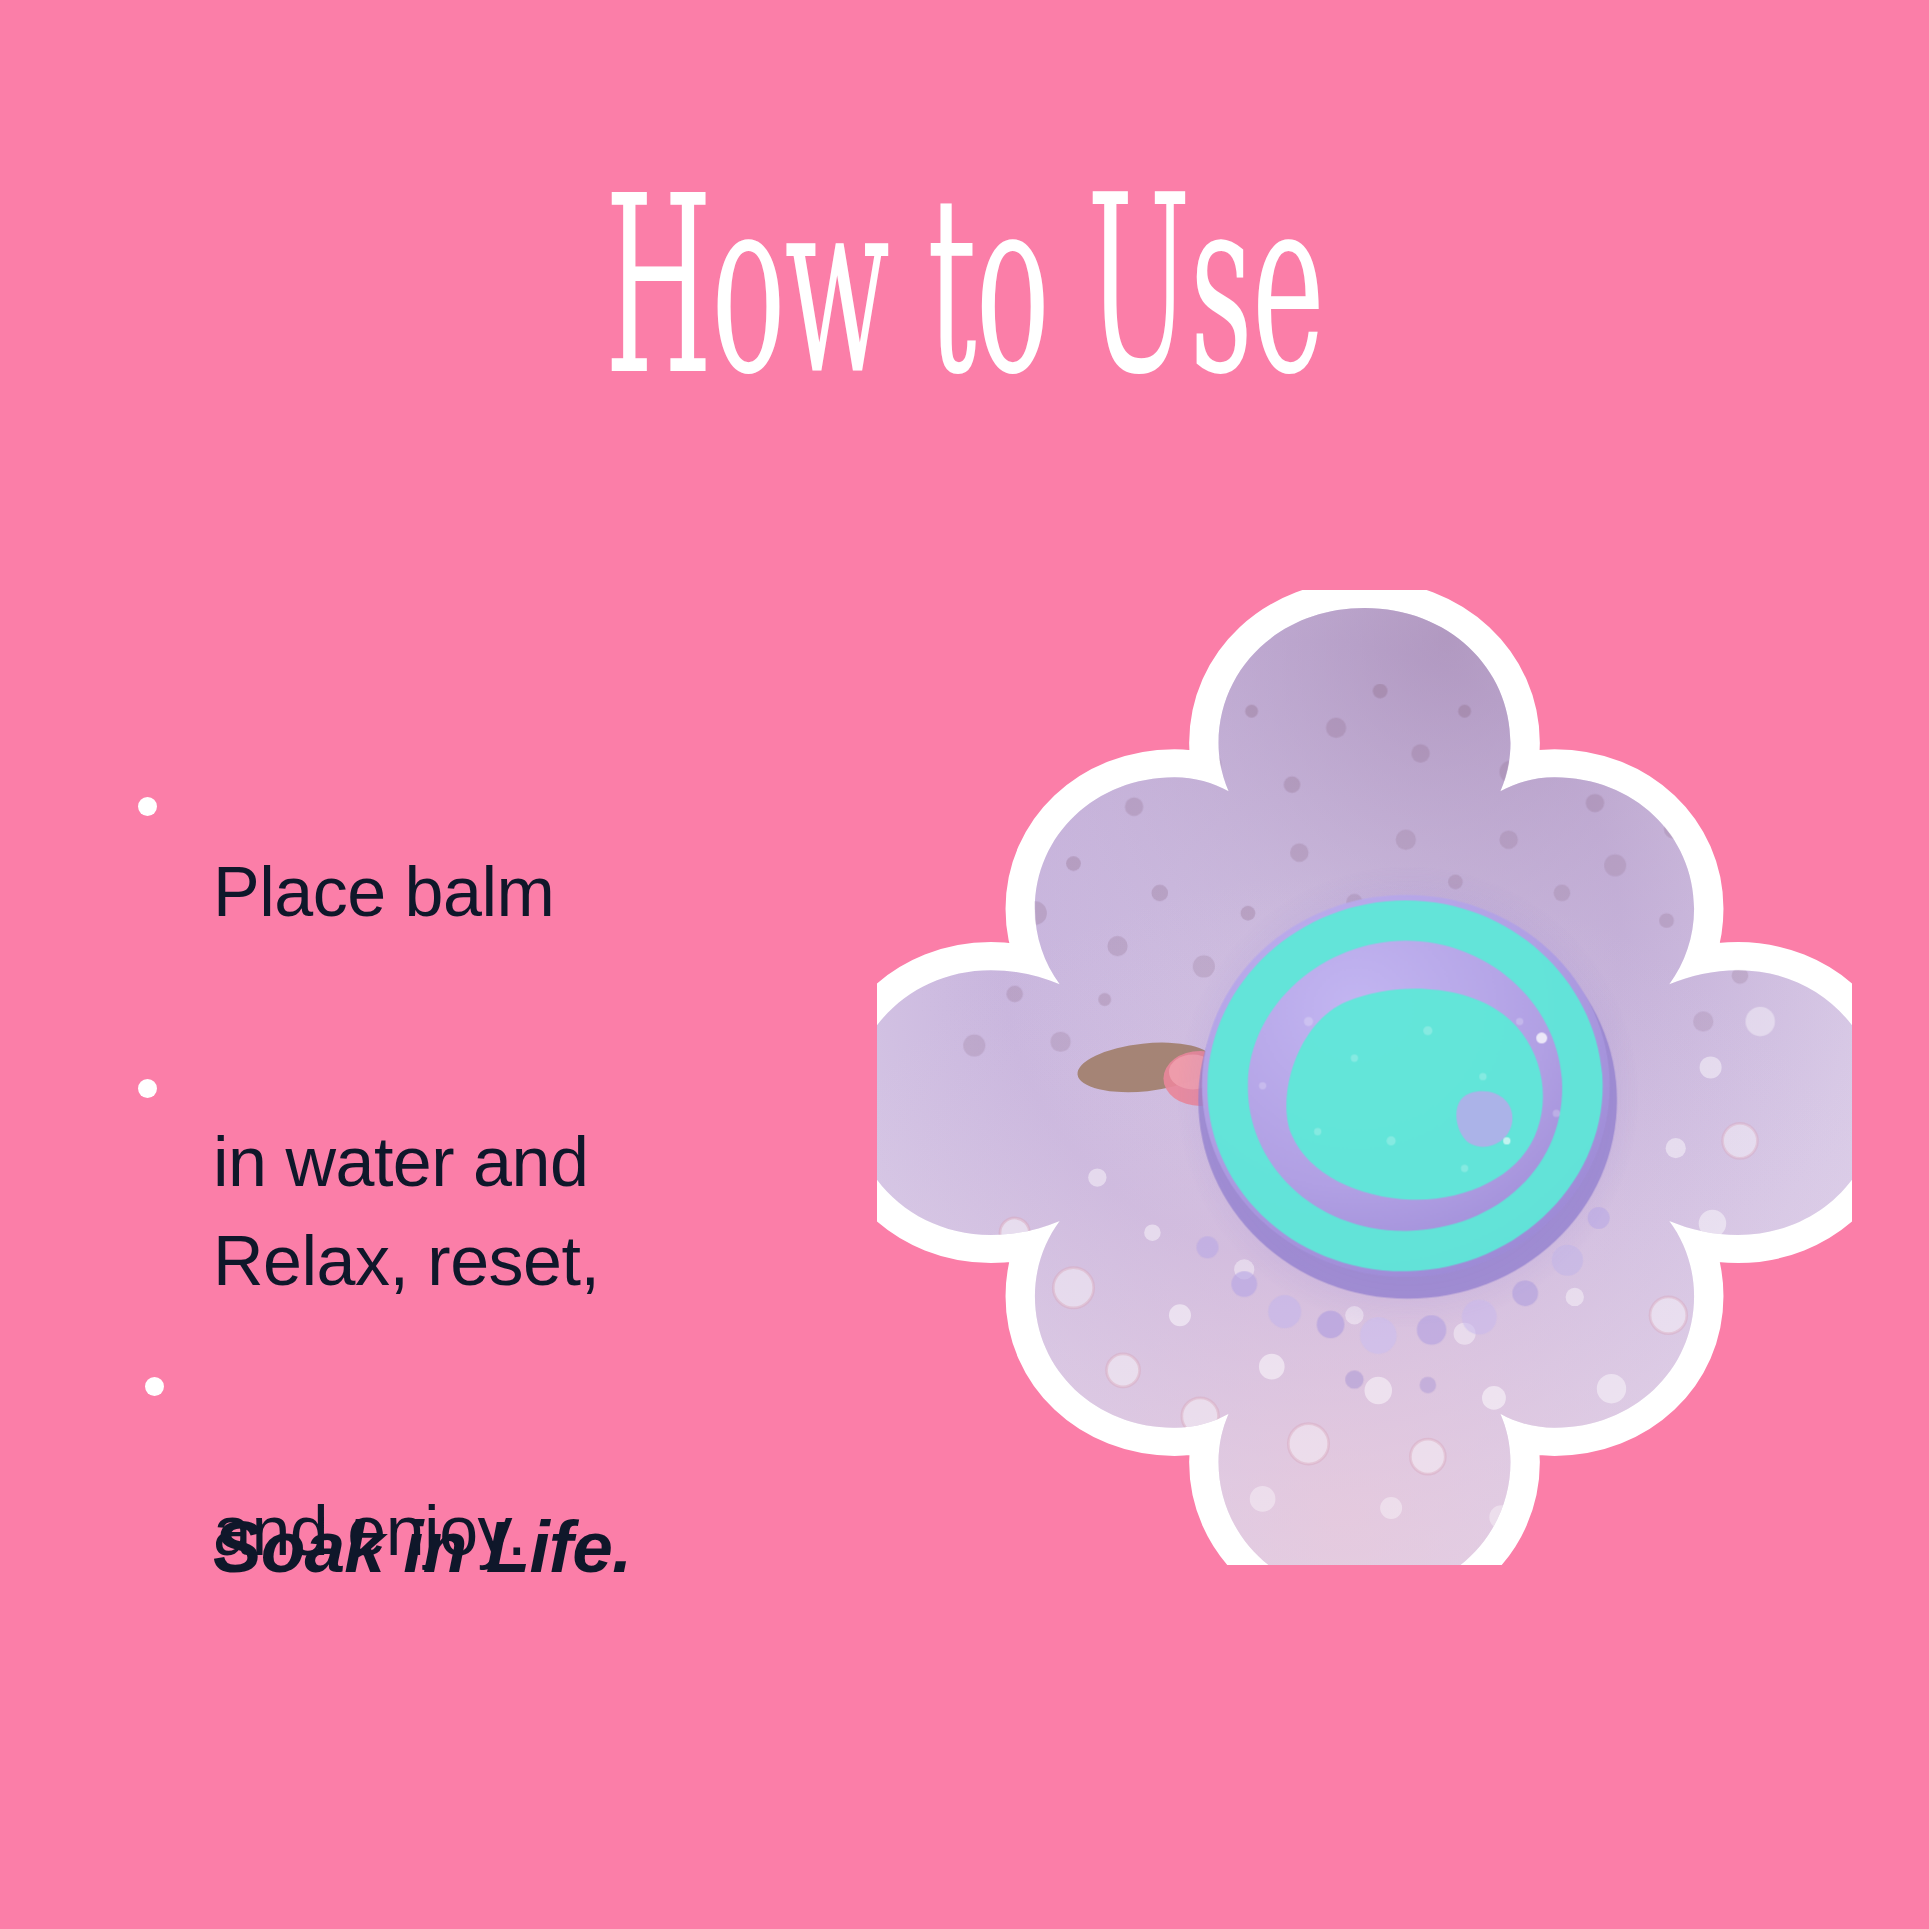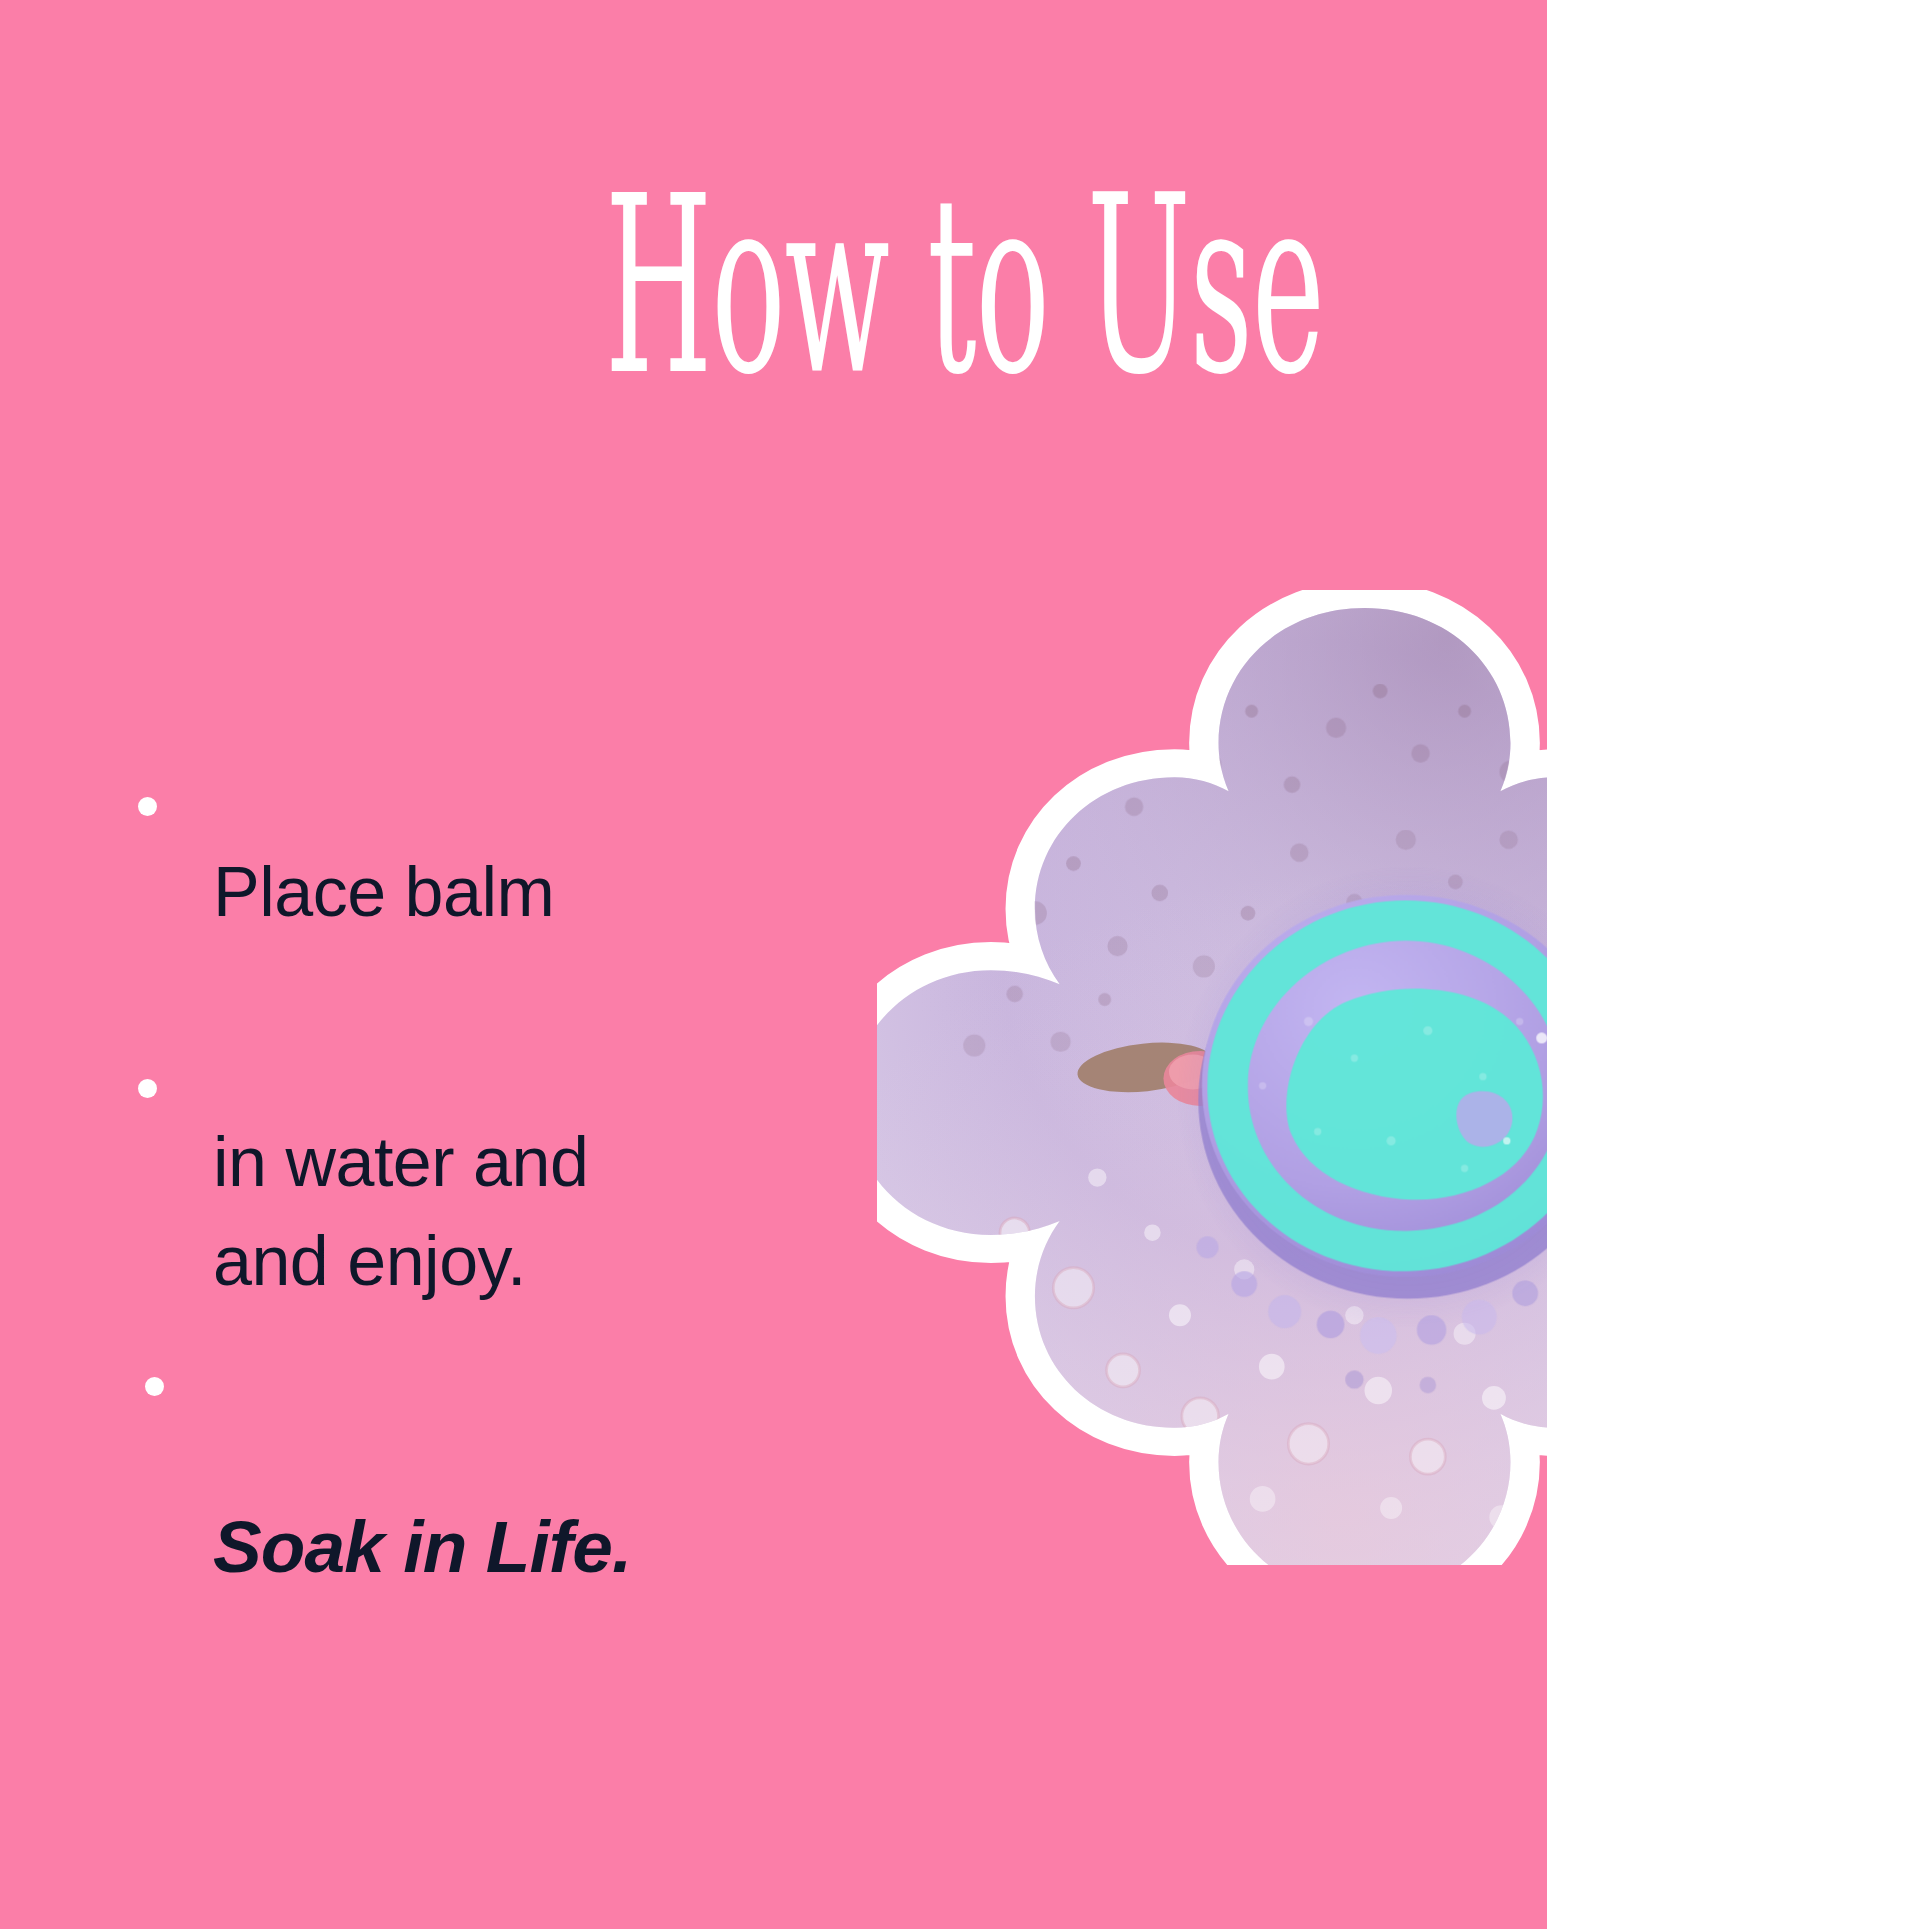--- a/index.html
+++ b/index.html
@@ -4,21 +4,21 @@
 <title>How to Use</title>
 <style>
   html,body{margin:0;padding:0;}
   body{
     width:1929px;height:1929px;
     overflow:hidden;
     font-family:"Liberation Sans", sans-serif;
   }
   #canvas{
     position:relative;
-    width:1547px;height:1929px;
+    width:1929px;height:1929px;
     background:#fb7ea8;
     overflow:hidden;
   }
 
   
   #title{
     position:absolute;
     left:0;
     top:163px;
     width:1929px;
@@ -112,20 +112,21 @@
       <span class="dot"></span>
       <div class="lines">
         <div>Place balm</div>
         <div>in water and</div>
       </div>
     </div>
 
     <div class="step" id="step-2">
       <span class="dot"></span>
       <div class="lines">
+        <div>Relax, reset,</div>
         <div>and enjoy.</div>
       </div>
     </div>
 
     <div class="step" id="step-3">
       <span class="dot"></span>
       <div class="lines">
         <div>Soak in Life.</div>
       </div>
     </div>

